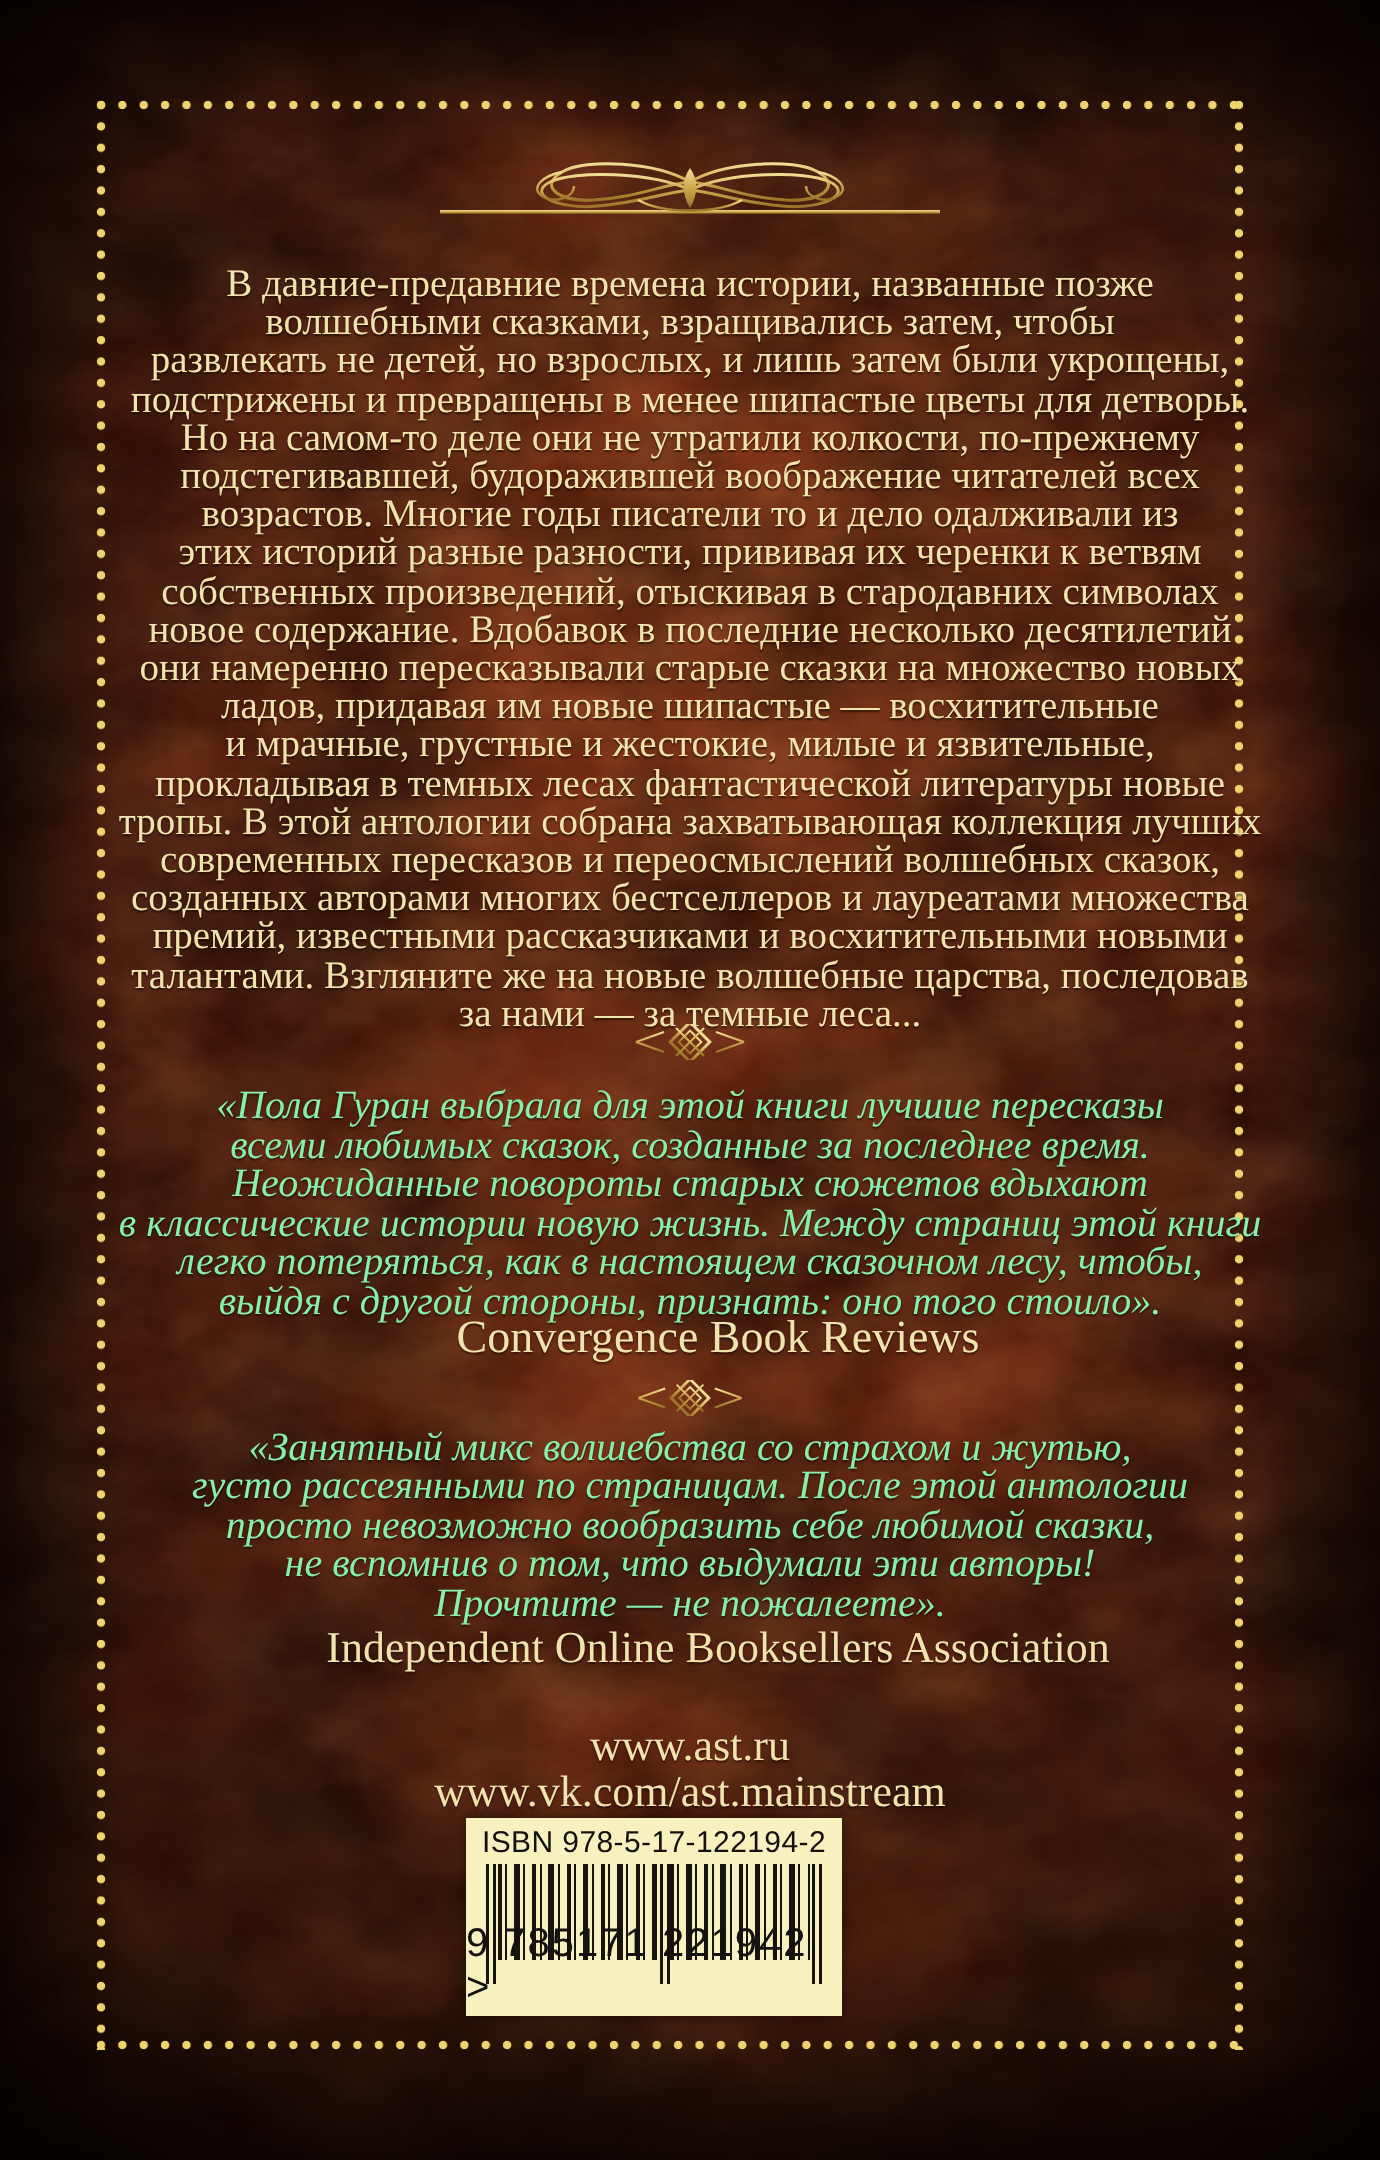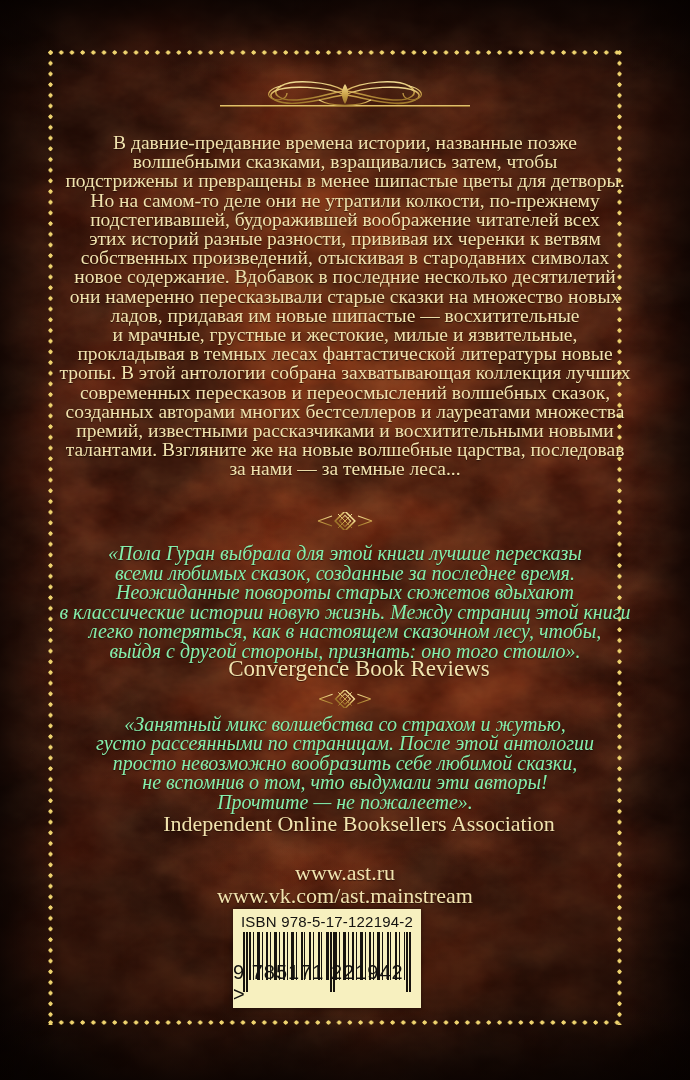--- a/index.html
+++ b/index.html
@@ -154,23 +154,25 @@
         <path d="M190 6 C200 8 206 14 200 18 C194 22 184 19 184 13" stroke-width="1.2"></path>
         <path d="M100 20 C112 27 140 27 152 20" stroke-width="1.2"></path>
       </g>
       <path d="M126 4 C121.8 10 121.8 17 126 24 C130.2 17 130.2 10 126 4 Z" fill="url(#gold)"></path>
     </svg>
   </div>
 
   <div class="blurb">
       <div>В давние-предавние времена истории, названные позже</div>
       <div>волшебными сказками, взращивались затем, чтобы</div>
+      <div>развлекать не детей, но взрослых, и лишь затем были укрощены,</div>
       <div>подстрижены и превращены в менее шипастые цветы для детворы.</div>
       <div>Но на самом-то деле они не утратили колкости, по-прежнему</div>
       <div>подстегивавшей, будоражившей воображение читателей всех</div>
+      <div>возрастов. Многие годы писатели то и дело одалживали из</div>
       <div>этих историй разные разности, прививая их черенки к ветвям</div>
       <div>собственных произведений, отыскивая в стародавних символах</div>
       <div>новое содержание. Вдобавок в последние несколько десятилетий</div>
       <div>они намеренно пересказывали старые сказки на множество новых</div>
       <div>ладов, придавая им новые шипастые — восхитительные</div>
       <div>и мрачные, грустные и жестокие, милые и язвительные,</div>
       <div>прокладывая в темных лесах фантастической литературы новые</div>
       <div>тропы. В этой антологии собрана захватывающая коллекция лучших</div>
       <div>современных пересказов и переосмыслений волшебных сказок,</div>
       <div>созданных авторами многих бестселлеров и лауреатами множества</div>

